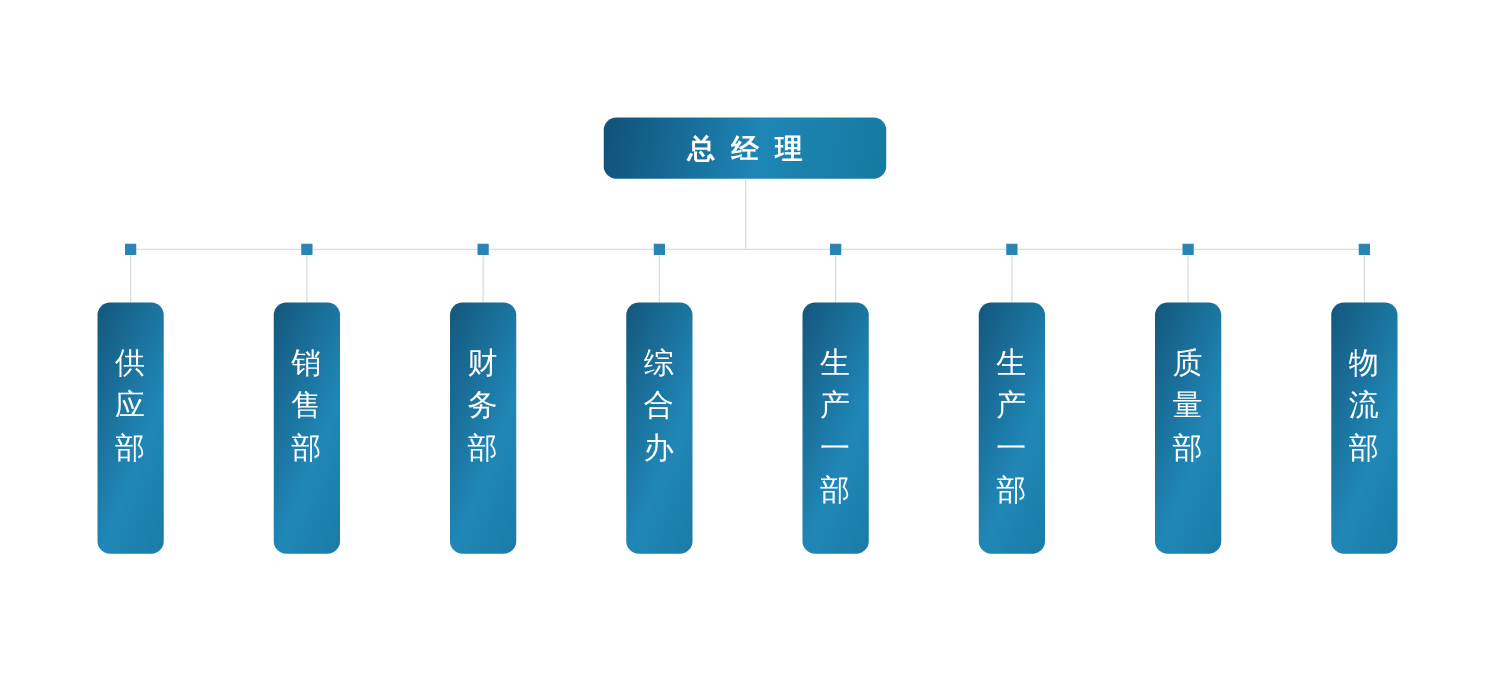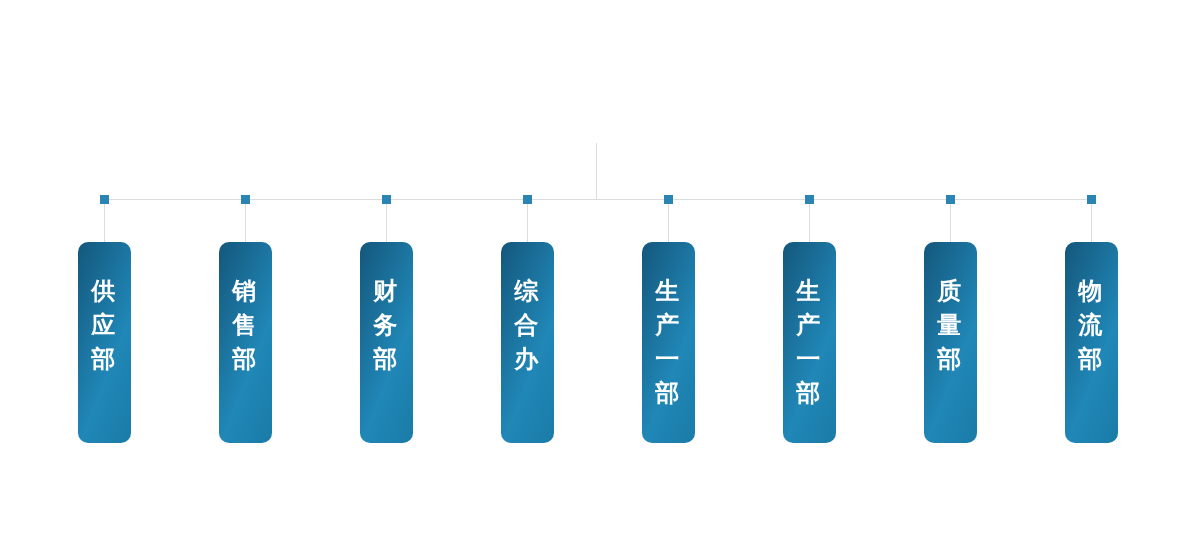--- a/index.html
+++ b/index.html
@@ -82,29 +82,32 @@
     display: flex;
     justify-content: center;
     padding-top: 32px;
   }
   .dept-label {
     color: #ffffff;
     font-size: 24px;
     line-height: 34px;
     width: 1.06em;
     word-break: break-all;
-    text-align: left;
-    font-weight: 700;
+    text-align: center;
+    font-weight: 400;
   }
 </style>
 </head>
 <body>
 
 <div id="stage">
 
+  <div class="root-box">
+    <span class="root-label">总经理</span>
+  </div>
 
   <div class="line root-drop"></div>
   <div class="line trunk-hline"></div>
 
   <div class="branch" style="--cx:104px">
     <span class="drop"></span>
     <span class="node"></span>
     <div class="dept-box">
       <span class="dept-label">供应部</span>
     </div>

